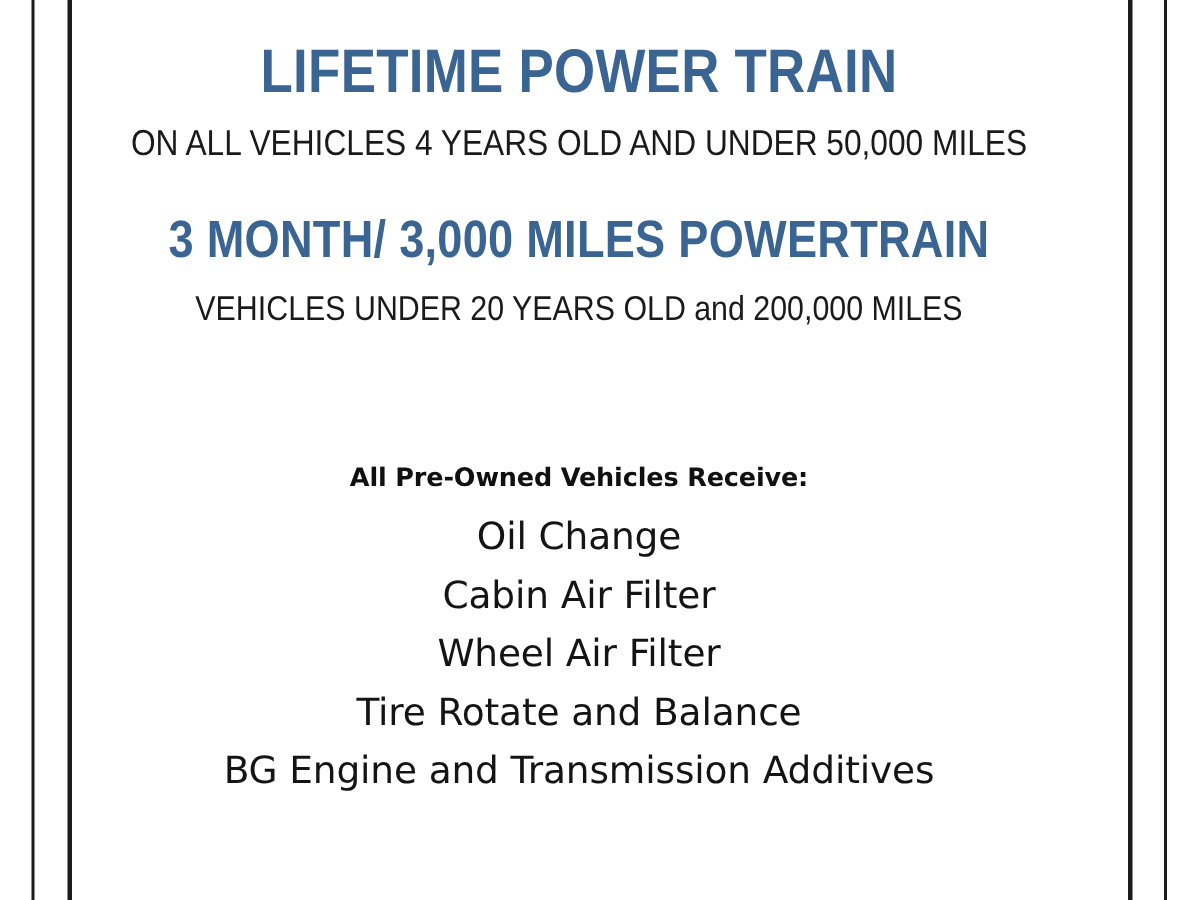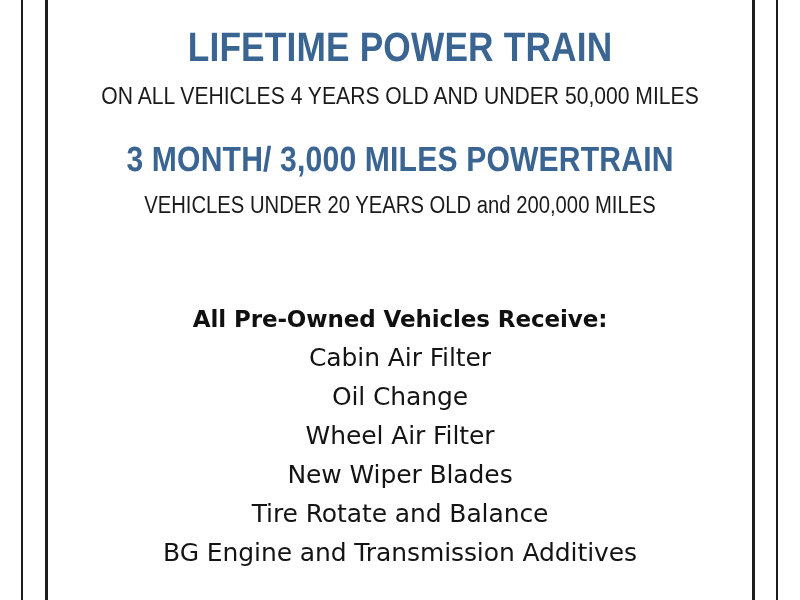--- a/index.html
+++ b/index.html
@@ -31,21 +31,21 @@
     background: #1c1c1c;
   }
   .rule-left-outer  { left: 21px;  width: 2px; }
   .rule-left-inner  { left: 45px;  width: 3px; }
   .rule-right-inner { left: 752px; width: 3px; }
   .rule-right-outer { left: 776px; width: 2px; }
 
   
   .content {
     position: absolute;
-    left: 48px;
+    left: 34px;
     top: 0;
     width: 704px;
     height: 600px;
     text-align: center;
   }
 
   
   .headline {
     color: #3a6491;
     font-family: "Liberation Sans Narrow", "Liberation Sans", sans-serif;
@@ -106,21 +106,21 @@
     position: absolute;
     left: 0;
     top: 300px;
     width: 704px;
   }
 
   .services-title {
     color: #101010;
     font-family: "DejaVu Sans", "Liberation Sans", sans-serif;
     font-weight: bold;
-    font-size: 23px;
+    font-size: 17px;
     line-height: 38px;
     white-space: nowrap;
     letter-spacing: -0.1px;
   }
 
   .services-list {
     list-style: none;
     margin: 0;
     padding: 0;
   }
@@ -153,24 +153,23 @@
 
     <div class="headline headline-2">3 MONTH/ 3,000 MILES POWERTRAIN</div>
 
     <div class="subline subline-2">VEHICLES UNDER 20 YEARS OLD and 200,000 MILES</div>
 
     <div class="services">
 
       <div class="services-title">All Pre-Owned Vehicles Receive:</div>
 
       <ul class="services-list">
+        <li>Oil Change</li>
         <li>Cabin Air Filter</li>
-        <li>Oil Change</li>
         <li>Wheel Air Filter</li>
-        <li>New Wiper Blades</li>
         <li>Tire Rotate and Balance</li>
         <li>BG Engine and Transmission Additives</li>
       </ul>
 
     </div>
 
   </div>
 </div>
 
 </body></html>

